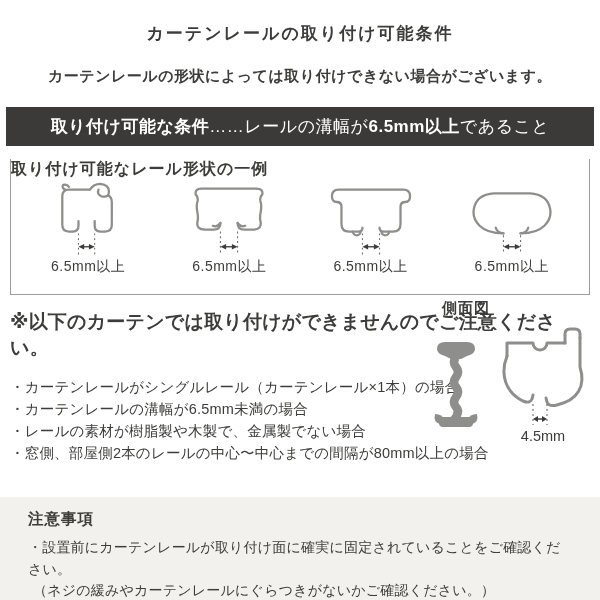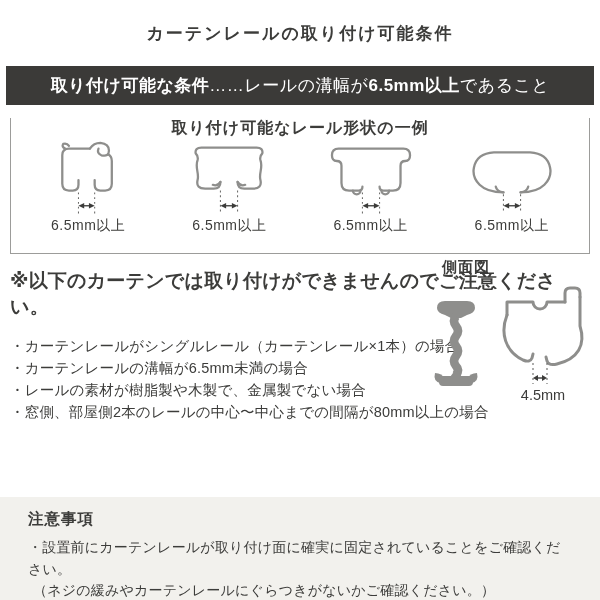--- a/index.html
+++ b/index.html
@@ -28,21 +28,21 @@
     color:#ffffff; text-align:center;
     font-size:17px; font-weight:500; letter-spacing:0.5px;
   }
   .condition-banner b { font-weight:bold; }
 
   .examples-box {
     margin:0 10px; border:1px solid #9c9c9a; border-top:none;
     background:#ffffff; height:136px;
   }
   .examples-title {
-    margin-top:13px; text-align:center;
+    margin-top:13px; text-align:left;
     font-size:16px; font-weight:bold; letter-spacing:1px;
   }
   .rails {
     display:flex; justify-content:space-evenly; align-items:flex-end;
     padding:2px 6px 0;
   }
   .rail-cell { display:flex; flex-direction:column; align-items:center; width:140px; }
   .rail-dim { font-size:14px; margin-top:-4px; letter-spacing:0.5px; }
 
   .ng-banner {
@@ -81,20 +81,21 @@
   .arrow-head { fill:#3c3c3a; }
   .runner-fill { fill:var(--outline_gray,#8e8e8c); }
   .runner-stroke { fill:none; stroke:var(--outline_gray,#8e8e8c); stroke-width:8.5; }
 </style>
 </head>
 <body>
 
 <div class="page">
 
   <h1 class="page-title">カーテンレールの取り付け可能条件</h1>
+  <p class="page-subtitle">カーテンレールの形状によっては取り付けできない場合がございます。</p>
 
   <div class="condition-banner">
     <b>取り付け可能な条件</b><span>……</span><span>レールの溝幅が</span><b>6.5mm以上</b><span>であること</span>
   </div>
 
   <div class="examples-box">
     <p class="examples-title">取り付け可能なレール形状の一例</p>
     <div class="rails">
 
       <div class="rail-cell">

